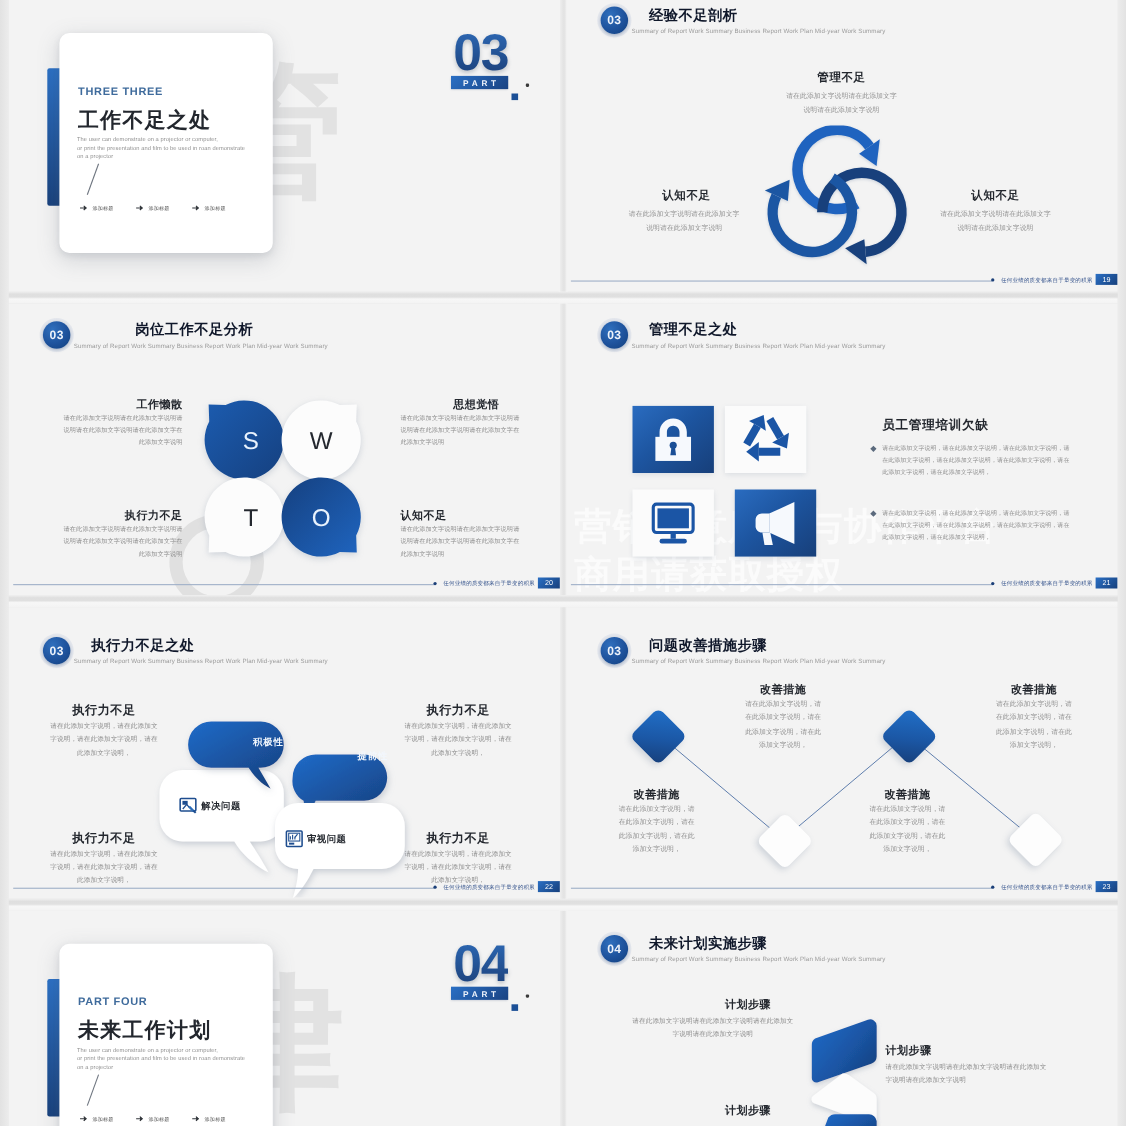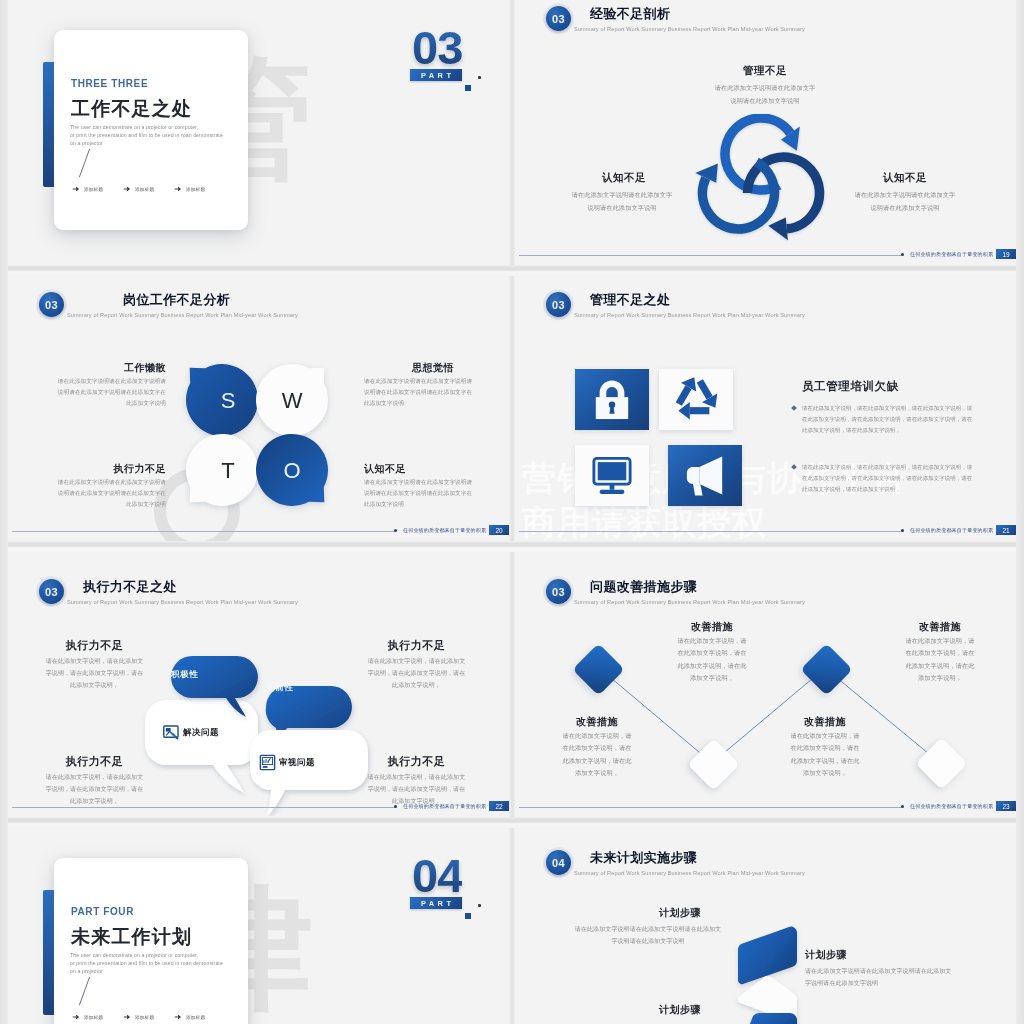--- a/index.html
+++ b/index.html
@@ -73,21 +73,21 @@
   .tile-white{background:#fbfbfb;}
   .pn-head{position:absolute;font-size:11.5px;font-weight:700;color:#23272e;letter-spacing:.6px;}
   .pn-bullet{position:absolute;width:183px;display:flex;gap:6px;align-items:flex-start;}
   .pn-bullet .bd{width:4px;height:4px;margin-top:3px;flex:0 0 4px;
      background:#5b6a7d;transform:rotate(45deg);}
   .pn-bullet .bt{font-size:5.4px;color:#8c8c8c;line-height:2.05;letter-spacing:.1px;}
 
   .cn-head{position:absolute;font-size:11px;font-weight:700;color:#23272e;letter-spacing:.5px;}
   .cn-body{position:absolute;font-size:6px;color:#8d8d8d;line-height:2;white-space:pre-line;letter-spacing:.1px;}
   .bubgrp{position:absolute;}
-  .bub-lbl{position:absolute;font-size:8.5px;font-weight:700;text-align:left;letter-spacing:.8px;}
+  .bub-lbl{position:absolute;font-size:8.5px;font-weight:700;text-align:right;letter-spacing:.8px;}
   .bub-lbl.blue{color:#f2f7fd;}
   .bub-item{position:absolute;display:flex;align-items:center;gap:2px;}
   .bub-item .bi{width:19px;height:19px;display:block;}
   .bub-item .bl{font-size:8.5px;font-weight:700;color:#23272e;letter-spacing:.5px;text-align:center;}
 
   .zz{position:absolute;}
   .dia{position:absolute;width:37px;height:37px;border-radius:6px;transform:rotate(45deg);
        box-shadow:0 3px 6px rgba(120,135,160,.30);}
   .dia.blue{background:linear-gradient(140deg,#2170c9 0%,#1b57a5 55%,#173f7a 100%);}
   .dia.white{background:#fdfdfd;}

